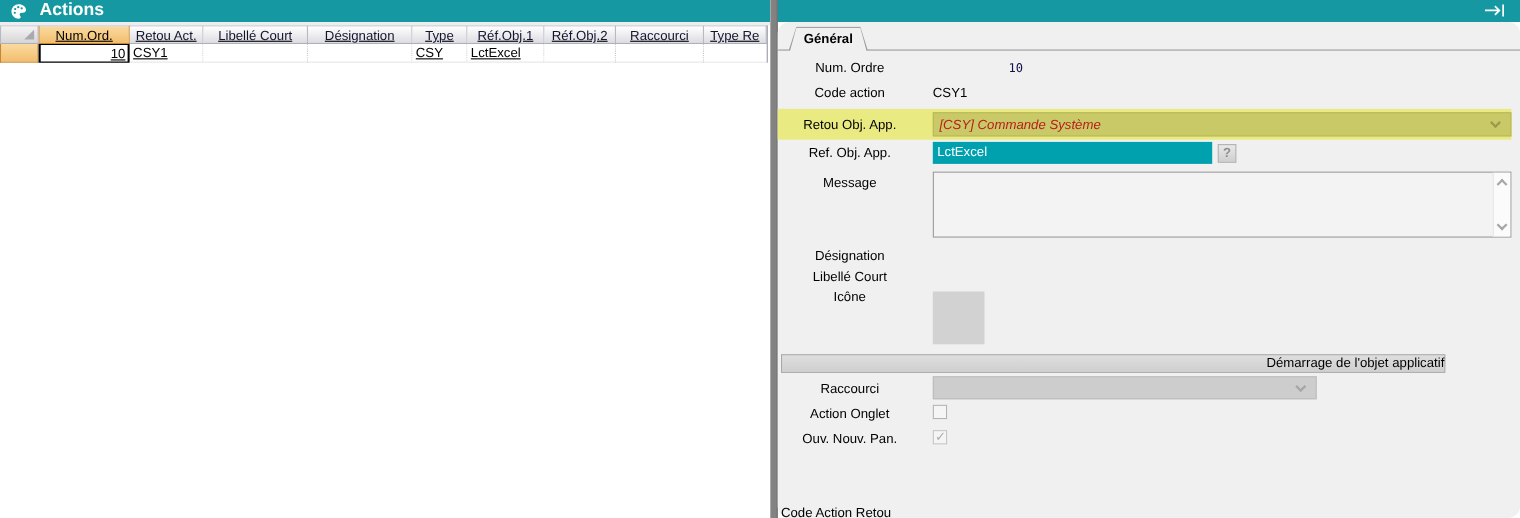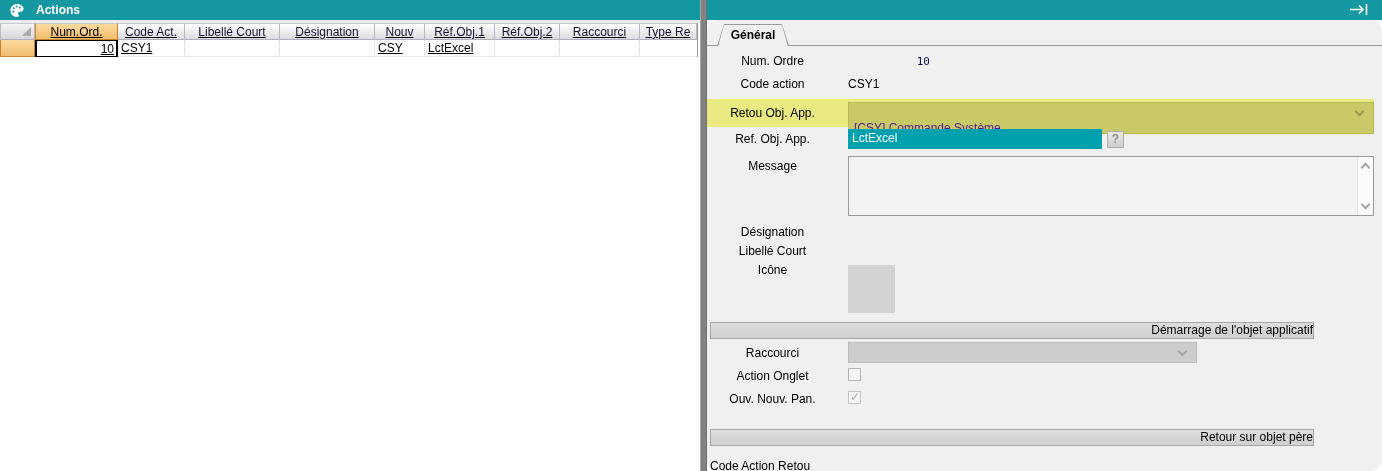--- a/index.html
+++ b/index.html
@@ -4,21 +4,21 @@
 <style>
   * { margin:0; padding:0; box-sizing:border-box; }
   html,body { background:#fff; }
   body { font-family:"Liberation Sans", sans-serif; font-size:12px; color:#000; }
   .window { position:relative; width:1382px; height:471px; background:#fff; overflow:hidden; }
 
   
   .titlebar { position:absolute; left:0; top:0; width:1382px; height:20px;
     background:#1598a2; display:flex; align-items:center; }
   .titlebar .app-icon { margin-left:9px; width:16px; height:15px; }
-  .titlebar .title { margin-left:11px; color:#fff; font-weight:bold; font-size:12px; }
+  .titlebar .title { margin-left:11px; color:#fff; font-weight:bold; font-size:16px; }
   .titlebar .nav { position:absolute; right:12px; top:3px; cursor:pointer; }
   .under-title { position:absolute; left:0; top:20px; width:700px; height:3px; background:#ededed; }
 
   
   .grid { position:absolute; left:0; top:23px; width:700px; }
   .g-head, .g-row { display:flex;text-decoration:underline; }
   .g-head { height:17px; }
   .g-row { height:17px; }
   .hc { height:17px; border-right:1px solid #b9b9c6; border-top:1px solid #c9c9d2; border-bottom:1px solid #aeaebc;
     background:linear-gradient(#ffffff,#dcdce2); color:#14142e; text-align:center; line-height:16px;
@@ -47,21 +47,21 @@
     clip-path:polygon(6px 0, calc(100% - 6px) 0, 100% 100%, 0 100%); }
   .tab .cap { position:absolute; width:100%; text-align:center; top:4px; font-weight:bold; }
 
   .lbl { position:absolute; left:0; width:131px; text-align:center; white-space:nowrap; }
   .val { position:absolute; white-space:nowrap; }
   .mono { font-family:"DejaVu Sans Mono", monospace; font-size:11px; color:#10104a; }
 
   .hl-row { position:absolute; left:0; top:79px; width:667px; height:28px; background:#eaea82; }
   .hl-row .lbl { position:static; float:left; width:131px; margin-top:7px; }
   .combo-yellow { position:absolute; left:141px; top:3px; width:526px; height:22px;
-    background:#c9c967; border:1px solid #b9b956; color:#4c1d95; line-height:20px; padding:15px 5px; cursor:pointer; }
+    background:#c9c967; border:1px solid #b9b956; color:#b91c1c; line-height:20px; padding:0 5px; cursor:pointer;font-style:italic; }
   .combo-yellow .chev { position:absolute; right:10px; top:5px; }
 
   .chev { display:inline-block; width:7px; height:7px; border-right:2px solid #9a9a4d; border-bottom:2px solid #9a9a4d; transform:rotate(45deg); }
   .chev.gray { border-color:#a6a6a6; }
   .chev.up { transform:rotate(-135deg); }
 
   .input-teal { position:absolute; left:141px; top:109px; width:254px; height:20px;
     background:#00a1af; color:#fff; line-height:19px; padding:0 4px; cursor:text; }
   .btn-help { position:absolute; left:400px; top:111px; width:17px; height:17px;
     background:linear-gradient(#e9e9e9,#cfcfcf); border:1px solid #aeaeae; color:#8f8f8f;
@@ -109,24 +109,24 @@
     </span>
   </div>
   <div class="under-title"></div>
 
   <div class="grid">
     <div class="g-head">
       <div class="hc corner" style="width:35px">
           <span class="tri"></span>
         </div>
       <div class="hc tan" style="width:83px">Num.Ord.</div>
-      <div class="hc" style="width:67px">Code Act.</div>
+      <div class="hc" style="width:67px">Retou Act.</div>
       <div class="hc" style="width:95px">Libellé Court</div>
       <div class="hc" style="width:95px">Désignation</div>
-      <div class="hc" style="width:50px">Nouv</div>
+      <div class="hc" style="width:50px">Type</div>
       <div class="hc" style="width:70px">Réf.Obj.1</div>
       <div class="hc" style="width:65px">Réf.Obj.2</div>
       <div class="hc" style="width:80px">Raccourci</div>
       <div class="hc" style="width:57px">Type Re</div>
     </div>
     <div class="g-row">
       <div class="rc gutter" style="width:35px"></div>
       <div class="rc editor" style="width:83px">10</div>
       <div class="rc" style="width:67px">CSY1</div>
       <div class="rc" style="width:95px"></div>
@@ -197,18 +197,17 @@
     <div class="lbl" style="top:349px">Action Onglet</div>
     <div class="checkbox" style="top:348px">
       <span class="mark"></span>
     </div>
 
     <div class="lbl" style="top:372px">Ouv. Nouv. Pan.</div>
     <div class="checkbox" style="top:371px; border-color:#c6c6c6">
       <span class="mark">✓</span>
     </div>
 
-    <div class="section-bar" style="top:409px">Retour sur objet père</div>
 
     <div class="footer-label">Code Action Retou</div>
   </div>
 
 </div>
 
 </body></html>

